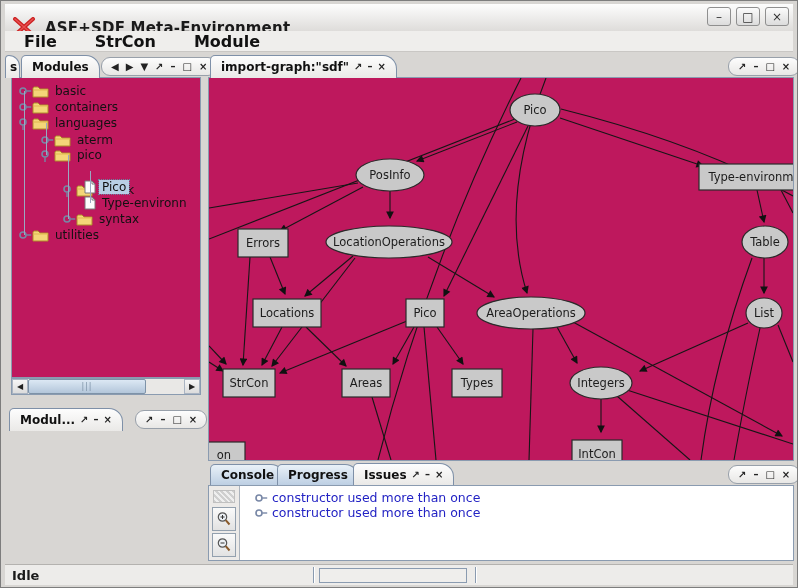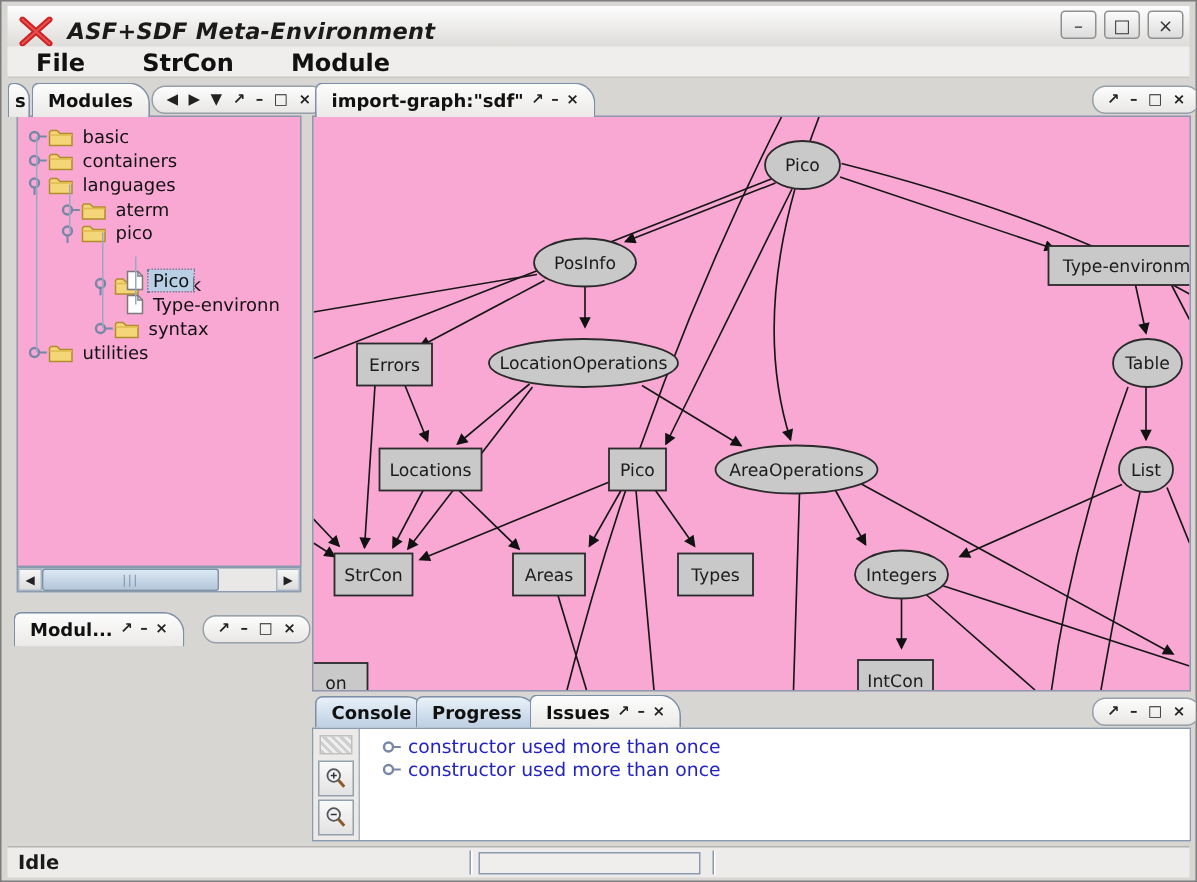--- a/index.html
+++ b/index.html
@@ -5,21 +5,21 @@
   * { margin:0; padding:0; box-sizing:border-box; }
   body { font-family: "DejaVu Sans", sans-serif; background:#888; }
   #window {
     position:relative; width:798px; height:588px;
     background:#D8D6D3; border:1px solid #7d7d7d; overflow:hidden;
   }
   
   #titlebar {
     position:absolute; left:4px; top:3px; right:4px; height:34px;
     background:linear-gradient(#fdfdfd,#d7d5d2);
-    display:flex; align-items:center; border-bottom:1px solid #bdbbb8;font-style:italic;
+    display:flex; align-items:flex-end; border-bottom:1px solid #bdbbb8;
   }
   #app-logo { width:26px; height:20px; margin-left:6px; }
   #title-text { font-size:15px; font-weight:bold; color:#1a1a1a; margin-left:8px; letter-spacing:.2px; }
   #win-controls { position:absolute; right:4px; top:3px; display:flex; gap:5px; }
   .winbtn {
     width:24px; height:19px; border:1px solid #8f8f8f; border-radius:3px;
     background:linear-gradient(#fbfbfb,#dcdcdc); display:flex; align-items:center; justify-content:center;
     font-size:12px; color:#333; line-height:1; cursor:default;
   }
   
@@ -35,21 +35,21 @@
     border-radius:5px 14px 0 0; background:linear-gradient(#fdfdfd,#eae9e7);
     font-size:12px; font-weight:bold; color:#111; z-index:3; white-space:nowrap; overflow:hidden;
   }
   .tab.inactive { background:linear-gradient(#e9f1f8,#bdcfe3); }
   .ticon { font-weight:bold; font-size:10px; color:#222; line-height:1; }
   .cluster {
     position:absolute; height:19px; display:flex; align-items:center; gap:7px;
     padding:0 9px; border:1px solid #98a0aa; border-radius:9px;
     background:linear-gradient(#fdfdfd,#e8e7e5); font-size:10px; font-weight:bold; color:#222; z-index:3;
   }
-  .panelbox { position:absolute; border:1px solid #8a9bb0; background:#f9a8d4; }
+  .panelbox { position:absolute; border:1px solid #8a9bb0; background:#be185d; }
   
   #tree-box { left:10px; top:76px; width:190px; height:301px; overflow:hidden; }
   .tree-row { position:absolute; height:16px; display:flex; align-items:center; font-size:12px; color:#111; white-space:nowrap; }
   .tree-label { padding:0 3px; margin-left:3px; }
   .tree-label.selected { background:#b8cfe5; outline:1px dotted #6a84a0; }
   .guide { position:absolute; width:1px; background:#9aa8c2; }
   
   #tree-hscroll {
     position:absolute; left:10px; top:377px; width:190px; height:17px;
     border:1px solid #8a9bb0; background:#e9e8e6; display:flex; align-items:stretch;

